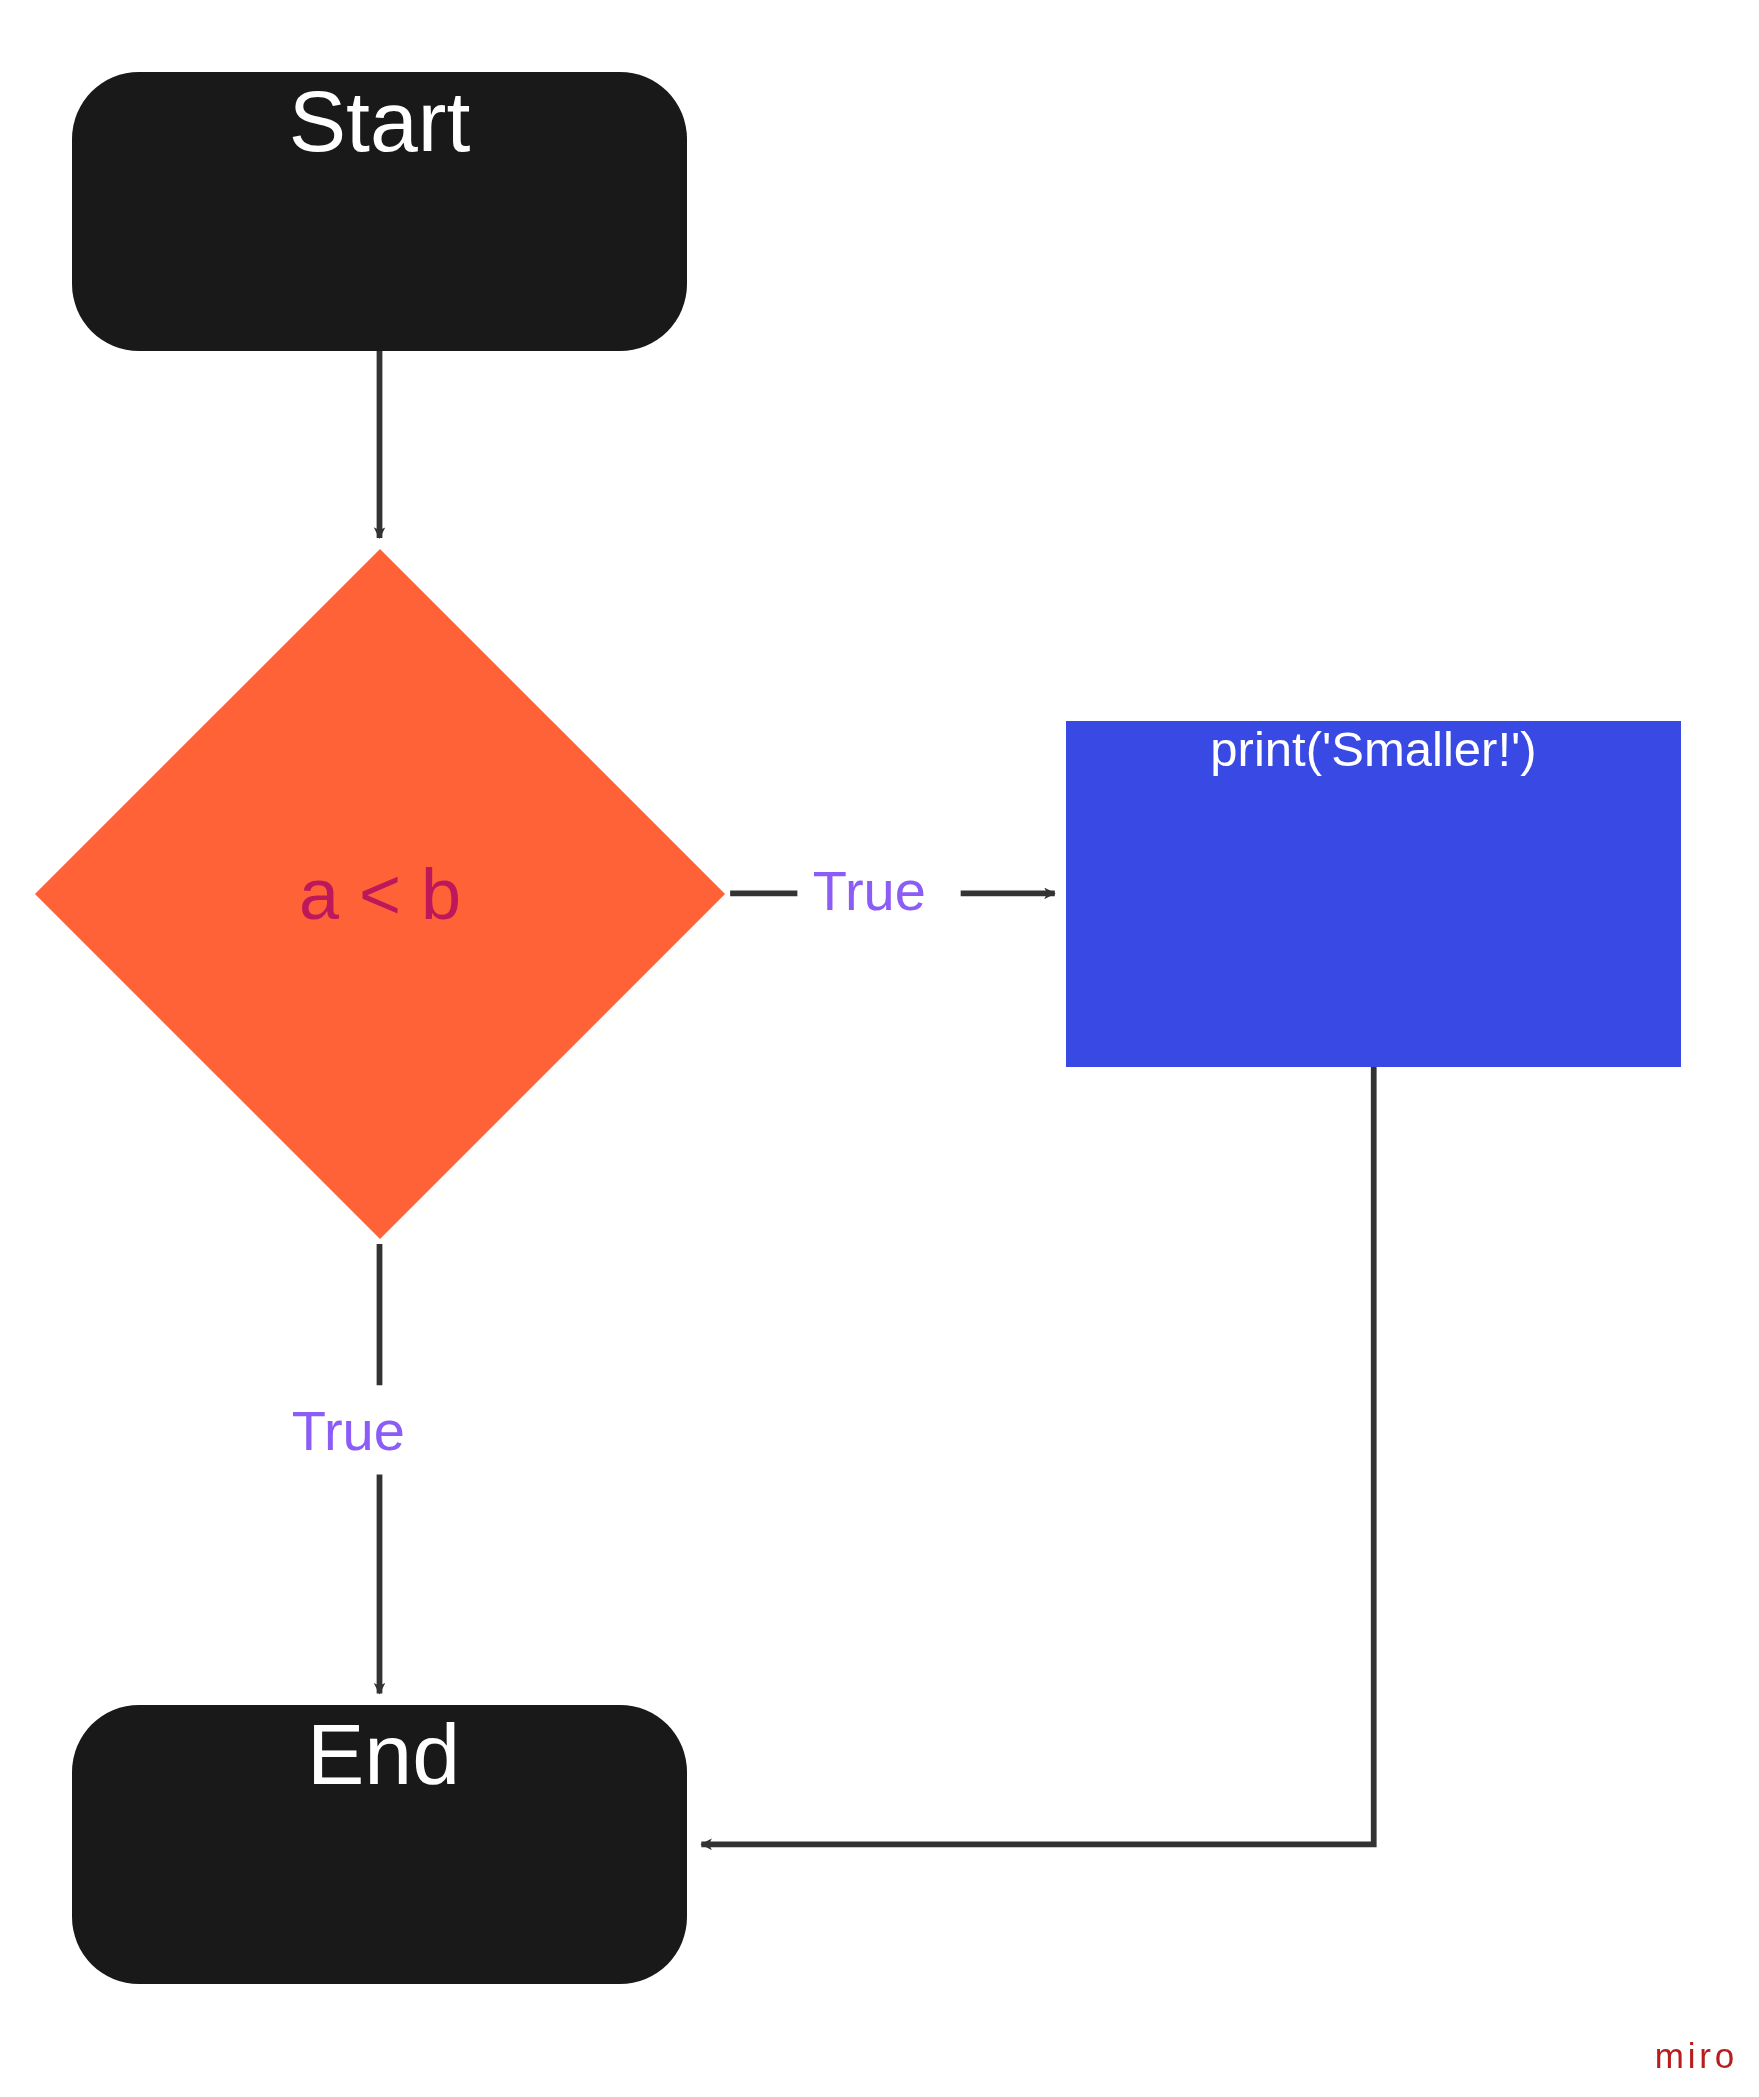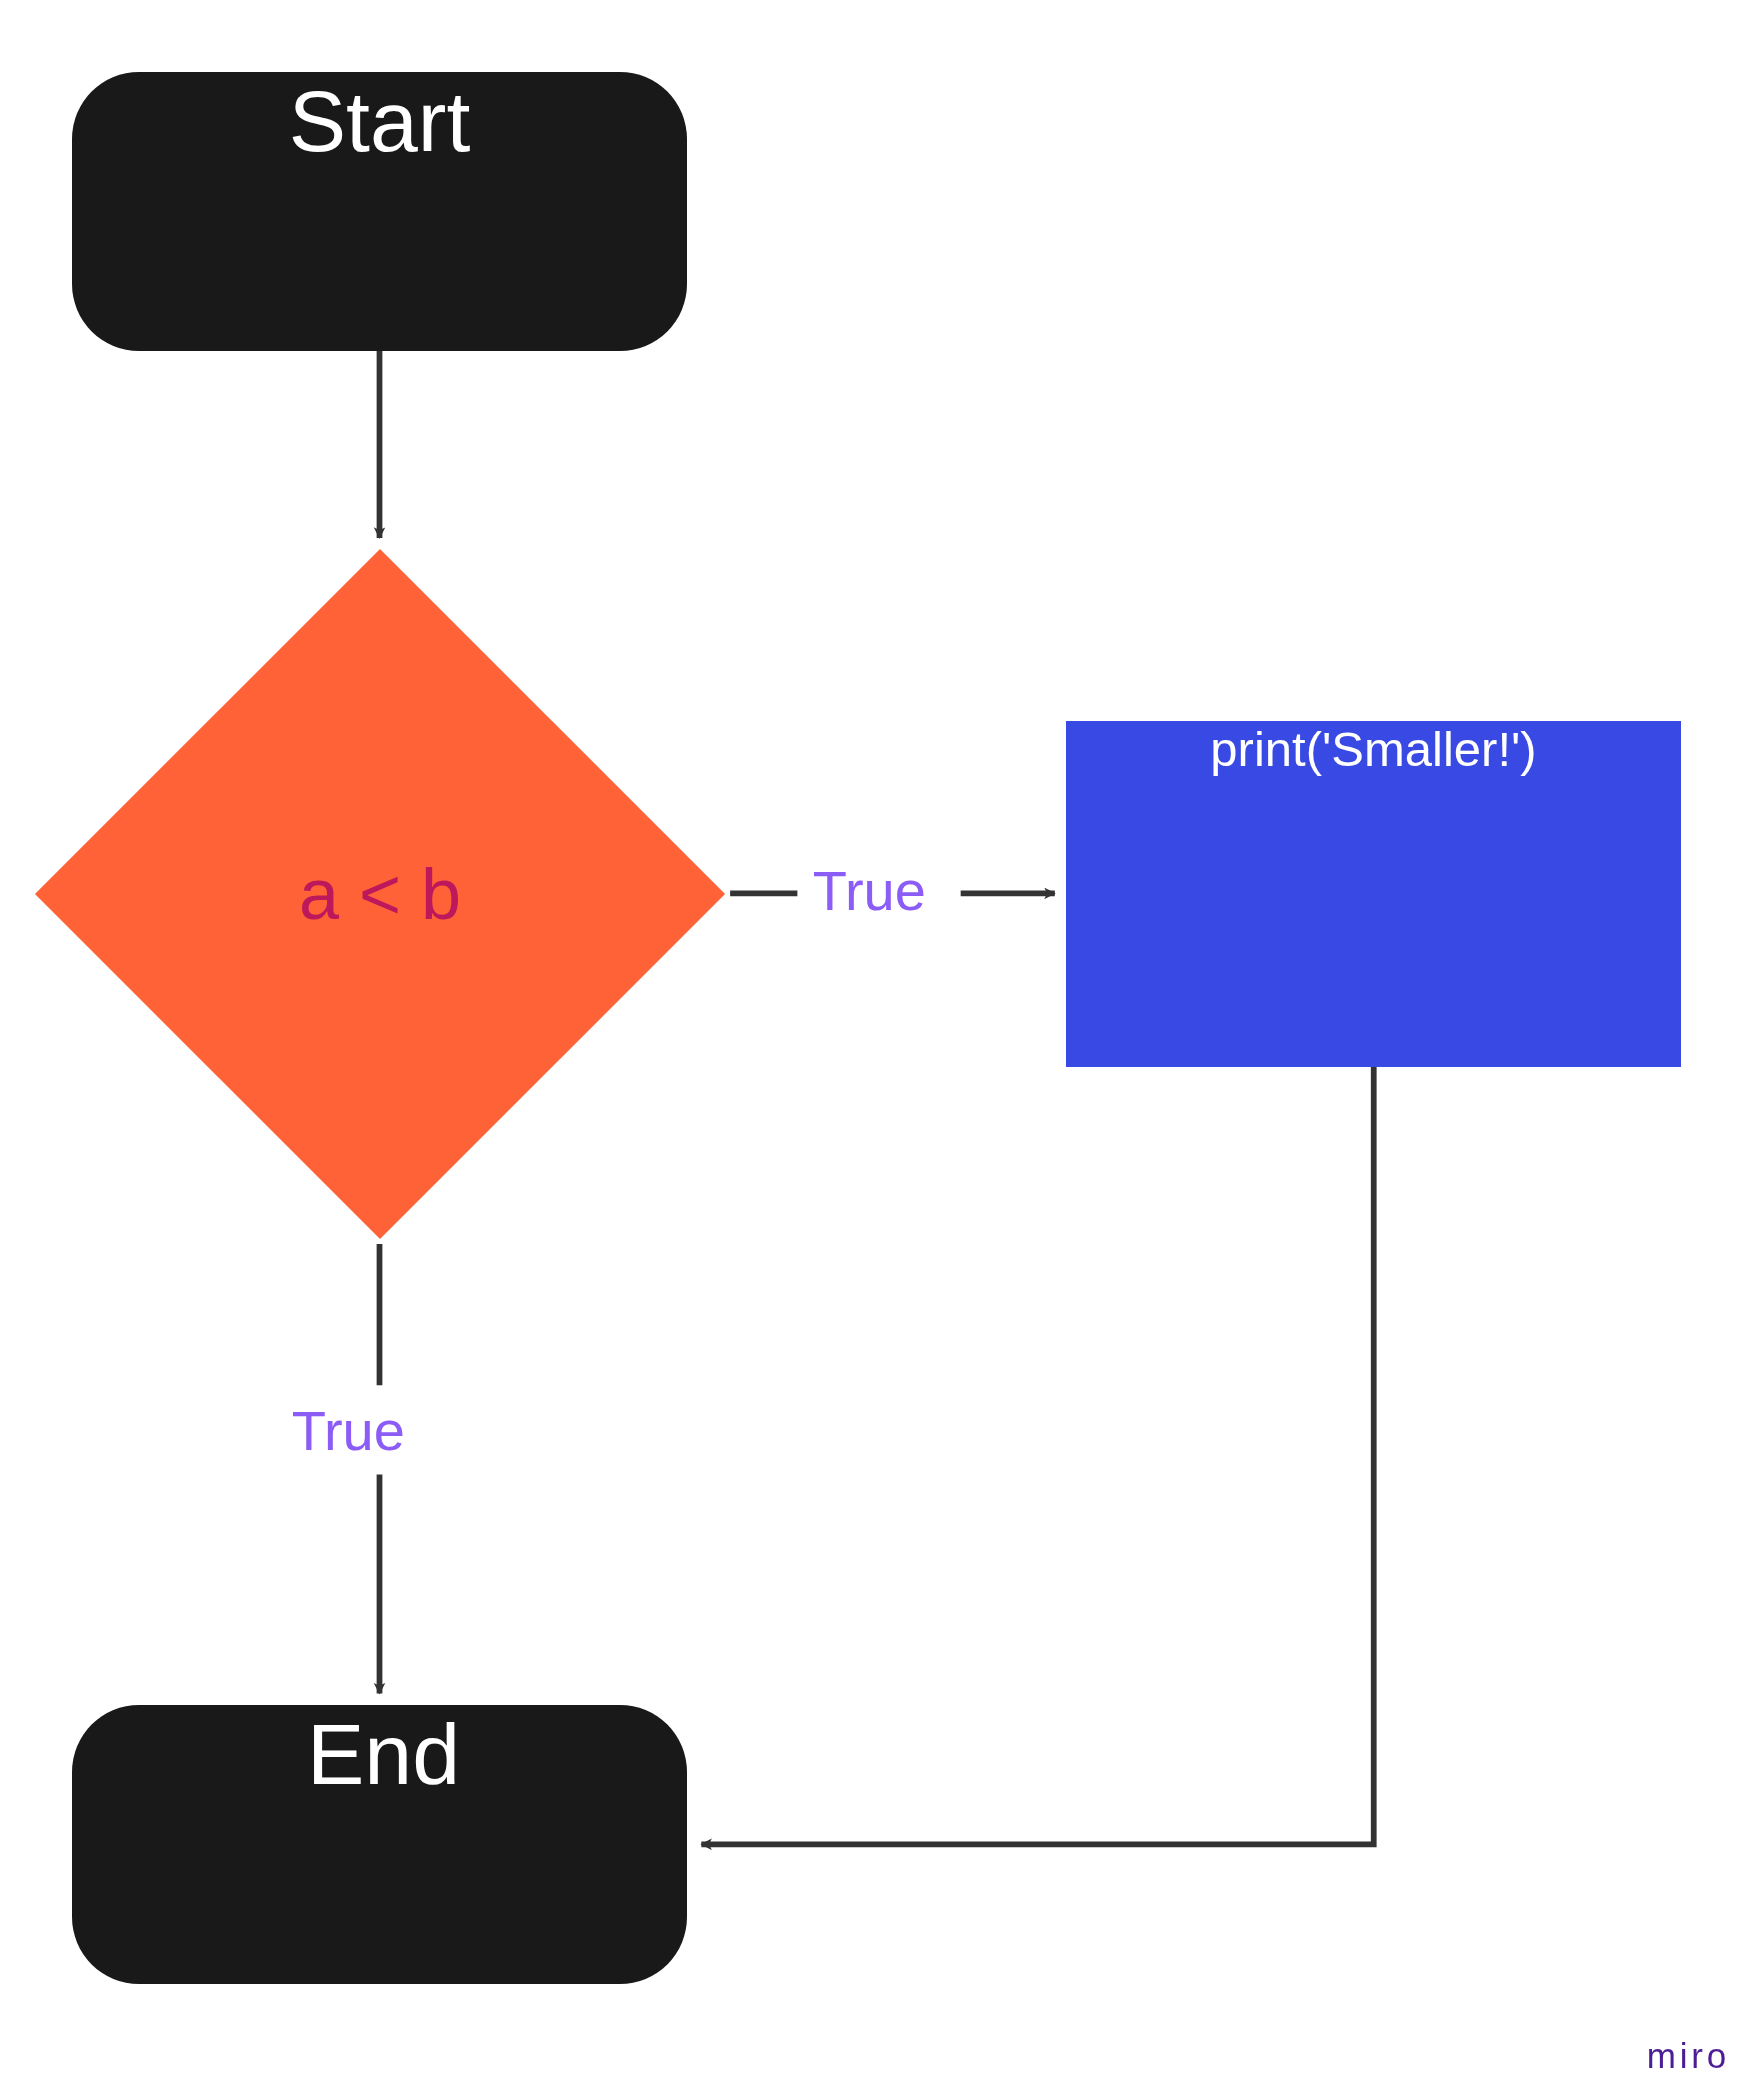--- a/index.html
+++ b/index.html
@@ -71,22 +71,22 @@
       padding: 0 3.8px;
     }
     .label-true {
       left: 809px; top: 858px;
     }
     .label-false {
       left: 288px; top: 1398px;
     }
     .watermark {
       position: absolute;
-      right: 29px; bottom: 21px;
-      color: #4c1d95;
+      right: 21px; bottom: 21px;
+      color: #b91c1c;
       font-size: 35px;
       letter-spacing: 3.8px;
       font-family: Arial, sans-serif;
       margin-top: 9px;
     }
   </style>
 </head>
 <body>
 
 <svg class="canvas" viewBox="0 0 1831 2183" width="1759" height="2097">

